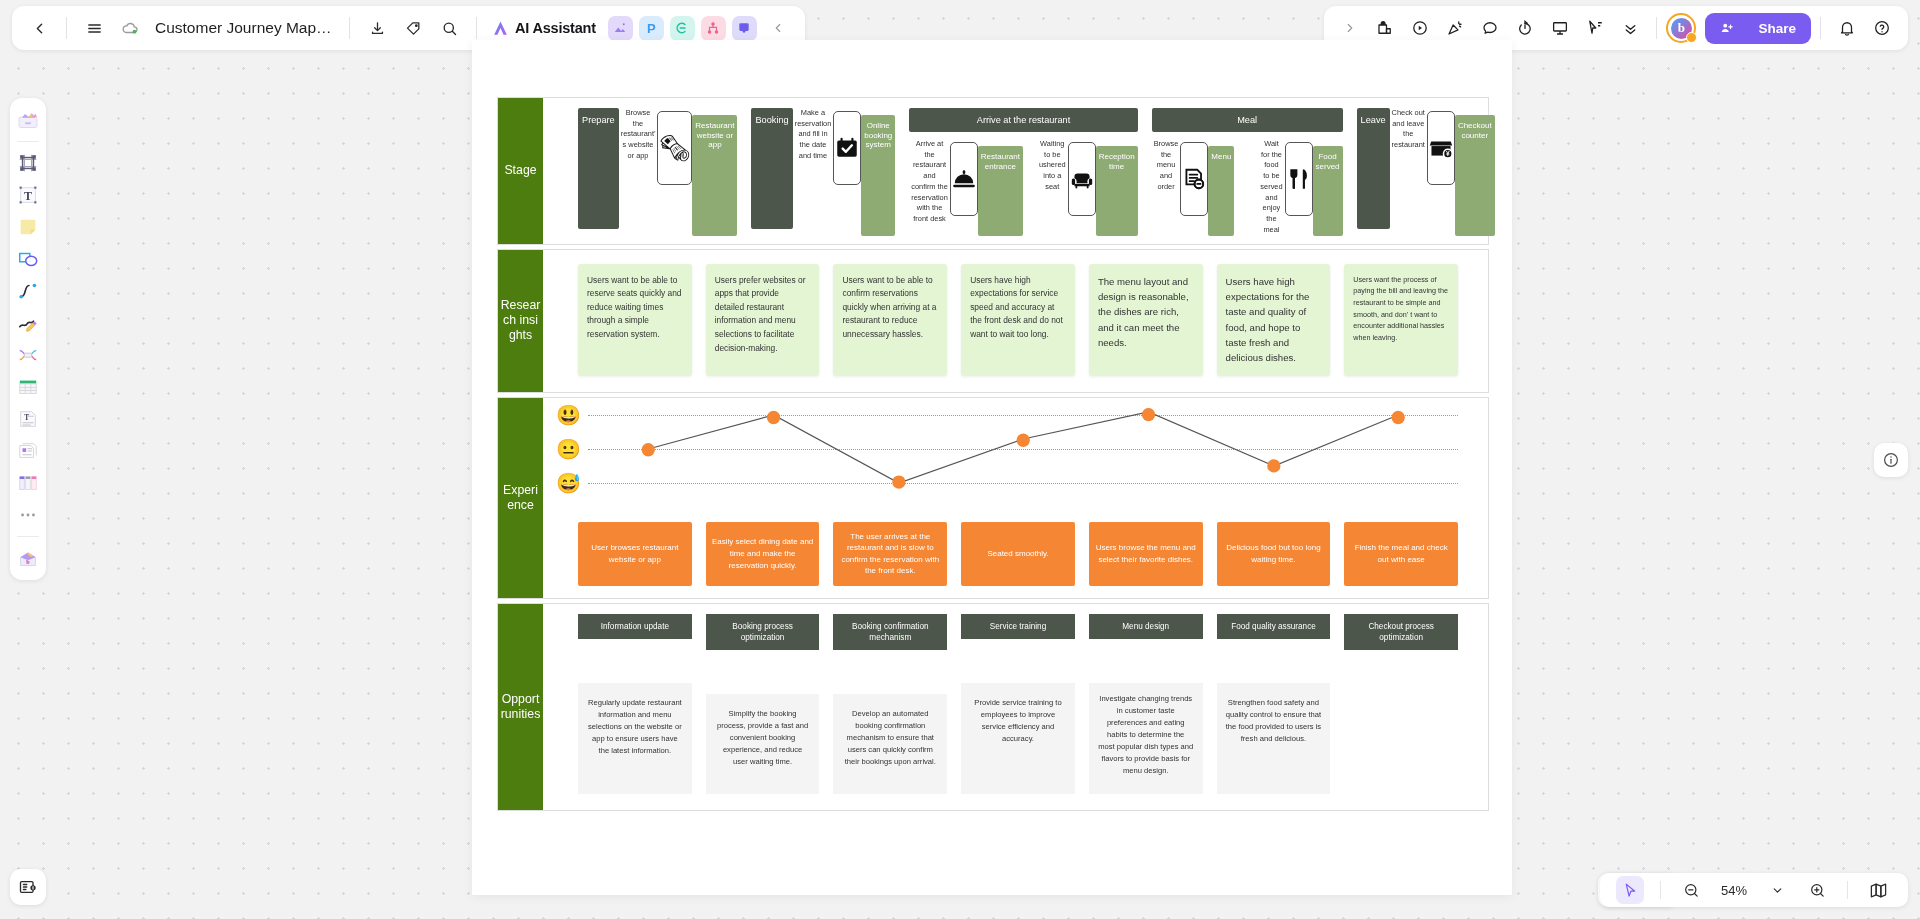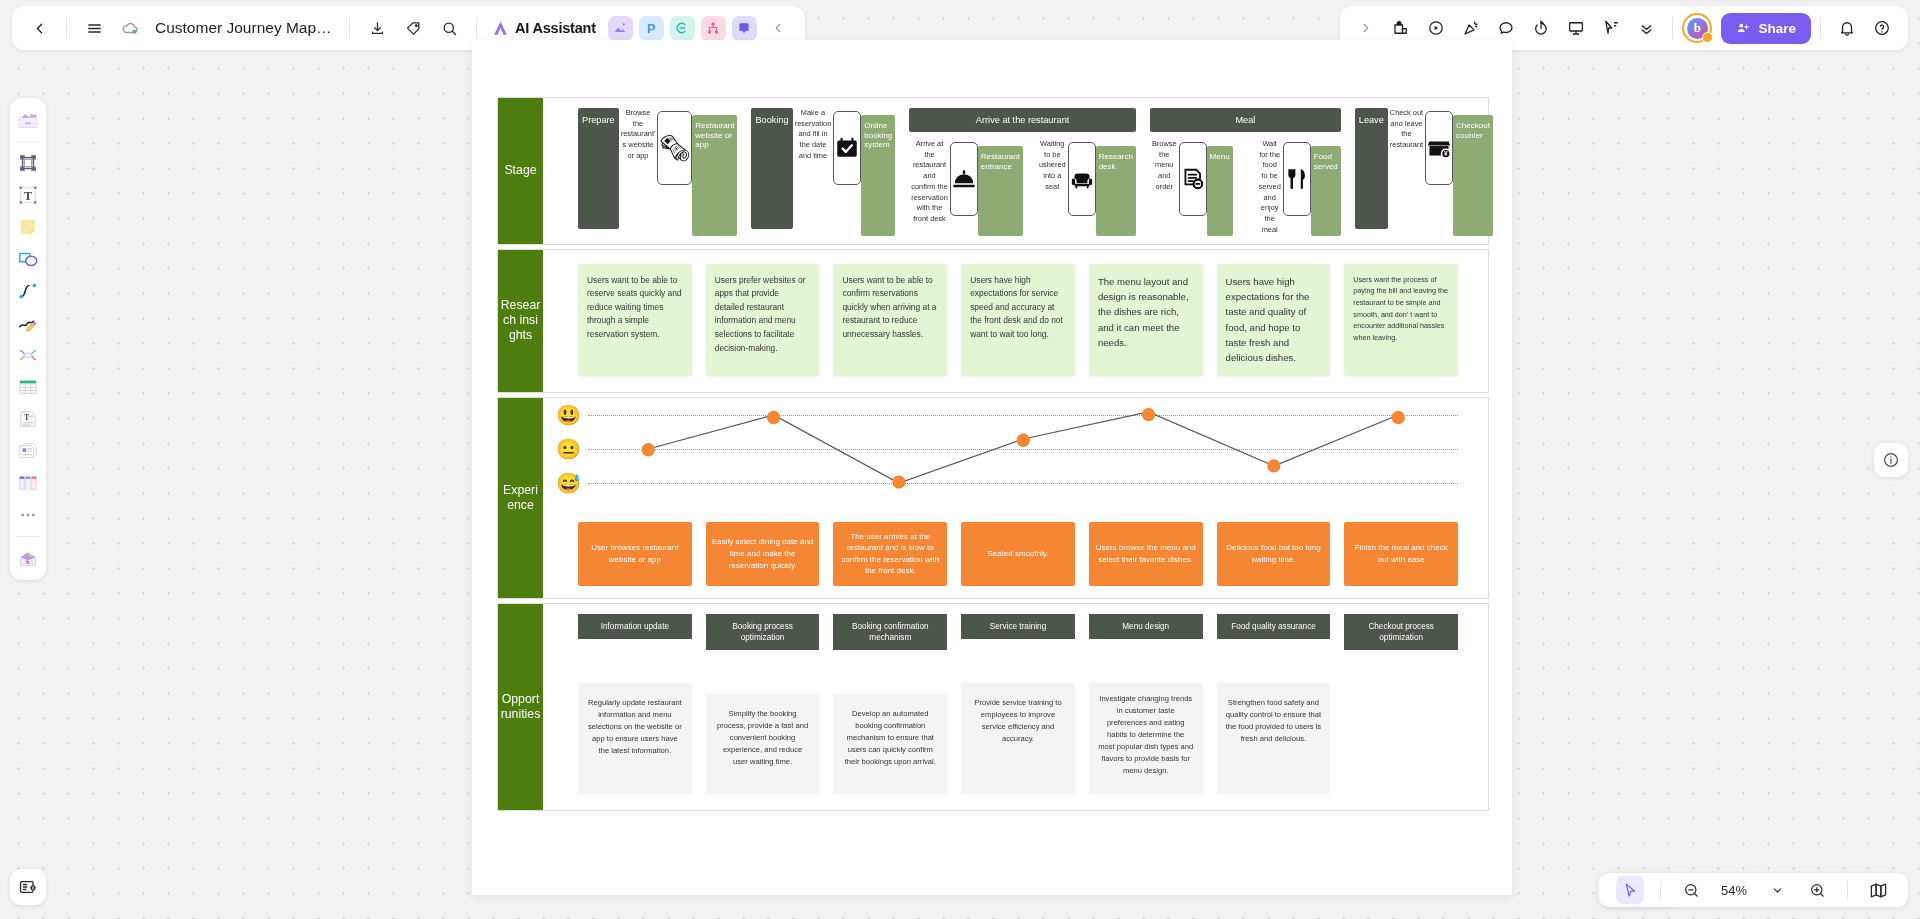--- a/index.html
+++ b/index.html
@@ -48,21 +48,21 @@
   }
 
   .topbar-right {
     position: absolute; right: 12px; top: 6px; height: 44px;
     display: flex; align-items: center;
     background: #fff; border-radius: 12px;
     box-shadow: 0 1px 4px rgba(0,0,0,.08);
     padding: 0 9px; gap: 1px;
   }
   .share-btn {
-    display: flex; align-items: center; gap: 8px;
+    display: flex; align-items: center; gap: 24px;
     background: #7b5cf0; color: #fff; border: none;
     height: 31px; padding: 0 15px; border-radius: 9px;
     font-size: 13.5px; font-weight: 600; cursor: pointer;
     font-family: "Liberation Sans", sans-serif;
   }
   .avatar-ring {
     width: 30px; height: 30px; border-radius: 50%;
     border: 2px solid #f5a623;
     display: flex; align-items: center; justify-content: center;
     position: relative; margin-right: 8px; cursor: pointer;
@@ -157,21 +157,21 @@
     font-size: 7.4px; color: #2f2f2f; text-align: center; line-height: 1.45;
     min-height: 30px; padding: 0 2px;
   }
   .touch-box {
     border: 1.4px solid #555; border-radius: 5px; background: #fff;
     height: 74px; display: flex; align-items: center; justify-content: center;
     margin-top: 3px;
   }
   .touch-ic { font-size: 26px; line-height: 1; color: #111; }
   .touch-label {
-    background: #8fab74; color: #fff; font-size: 8px; text-align: left;
+    background: #8fab74; color: #fff; font-size: 8px; text-align: center;
     padding: 6px 3px; border-radius: 2px; margin-top: 7px; line-height: 1.2;
   }
 
   
   .insights-row { display: flex; padding: 14px 30px 16px 35px; gap: 14px; }
   .insight {
     flex: 1; background: #e4f5d4; border-radius: 3px;
     padding: 10px 9px; font-size: 8.4px; line-height: 1.62; color: #333;
     box-shadow: 0 1px 3px rgba(0,0,0,.07);
     min-height: 104px;
@@ -623,21 +623,21 @@
                   <div class="touch-box">
                     <svg width="26" height="26" viewBox="0 0 24 24" fill="#111">
                         <path d="M5 10c0-2 1-3 3-3h8c2 0 3 1 3 3v1.2c-1.3.4-2 1.5-2 2.8v2H7v-2c0-1.3-.7-2.4-2-2.8z"></path>
                         <rect x="2.6" y="11.5" width="3" height="6" rx="1.4"></rect>
                         <rect x="18.4" y="11.5" width="3" height="6" rx="1.4"></rect>
                         <rect x="5" y="16.5" width="14" height="2.2"></rect>
                         <rect x="6" y="18.4" width="1.6" height="2.2"></rect>
                         <rect x="16.4" y="18.4" width="1.6" height="2.2"></rect>
                       </svg>
                   </div>
-                  <div class="touch-label">Research desk</div>
+                  <div class="touch-label">Reception time</div>
                 </div>
               </div>
             </div>
             <div class="stage-group" style="flex:2">
               <div class="phase-head">Meal</div>
               <div style="display:flex;gap:24px;flex:1">
                 <div class="stage-col">
                   <div class="phase-desc">Browse the menu and order</div>
                   <div class="touch-box">
                     <svg width="26" height="26" viewBox="0 0 24 24" fill="none" stroke="#111" stroke-width="1.7">

